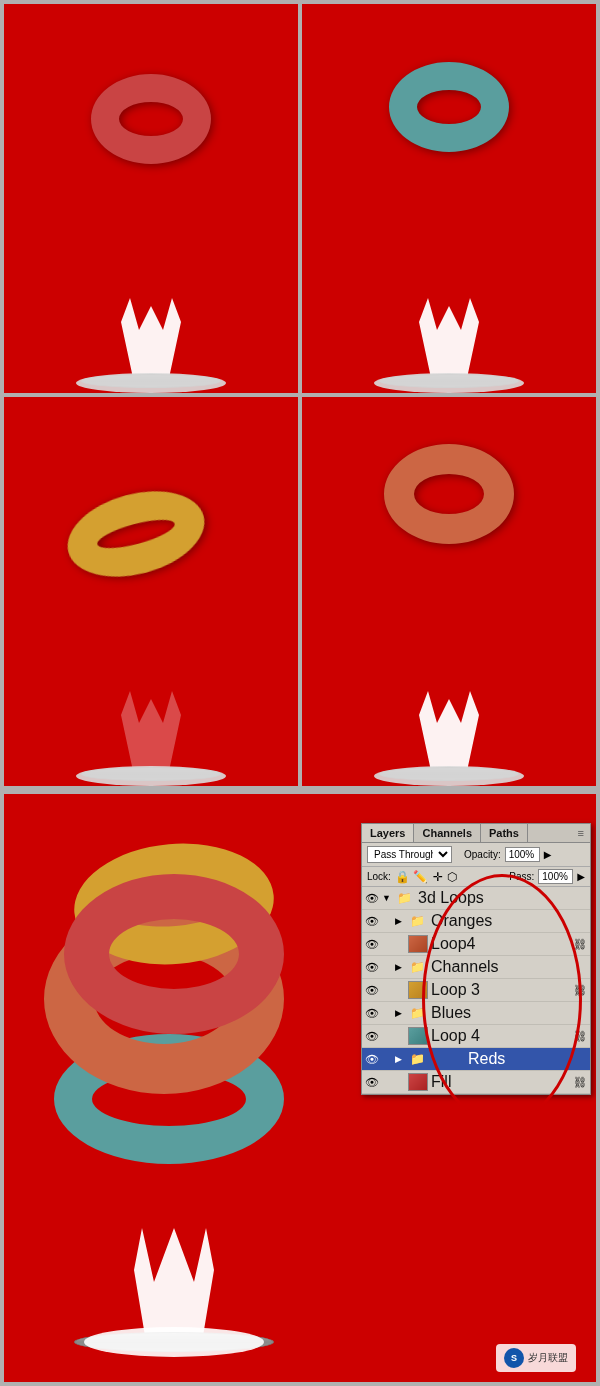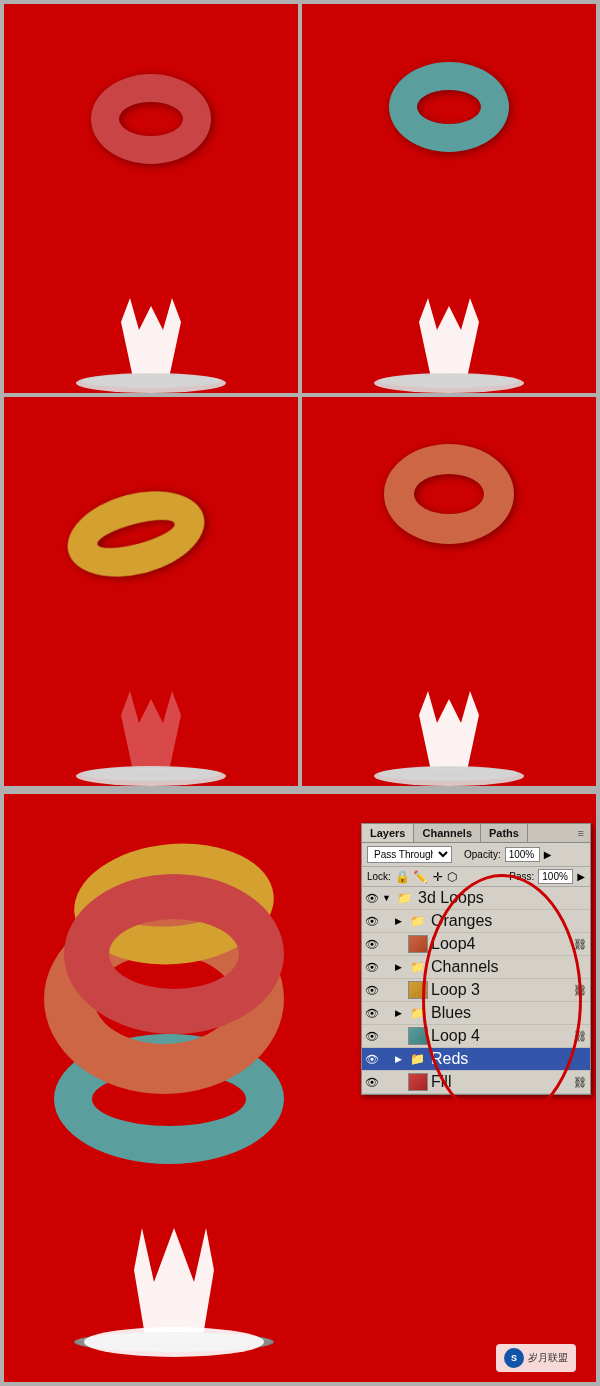--- a/index.html
+++ b/index.html
@@ -305,21 +305,21 @@
     .layer-row {
       display: flex;
       align-items: center;
       padding: 2px 3px;
       border-bottom: 1px solid #c0bdb5;
       gap: 3px;
       cursor: pointer;
       min-height: 22px;
     }
     .layer-row.selected { background: #3355aa; color: white; }
-    .layer-row.selected .layer-name { color: white; }
+    .layer-row.selected .layer-name { color: white; margin-left: 37px; }
 
     .eye-icon {
       width: 14px;
       height: 14px;
       display: flex;
       align-items: center;
       justify-content: center;
       font-size: 11px;
       cursor: pointer;
       flex-shrink: 0;

